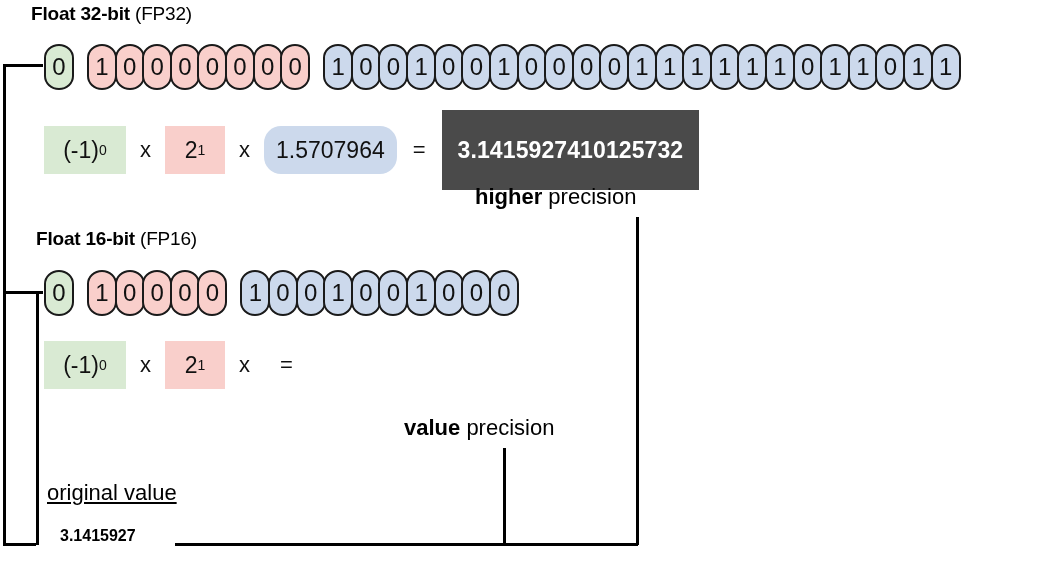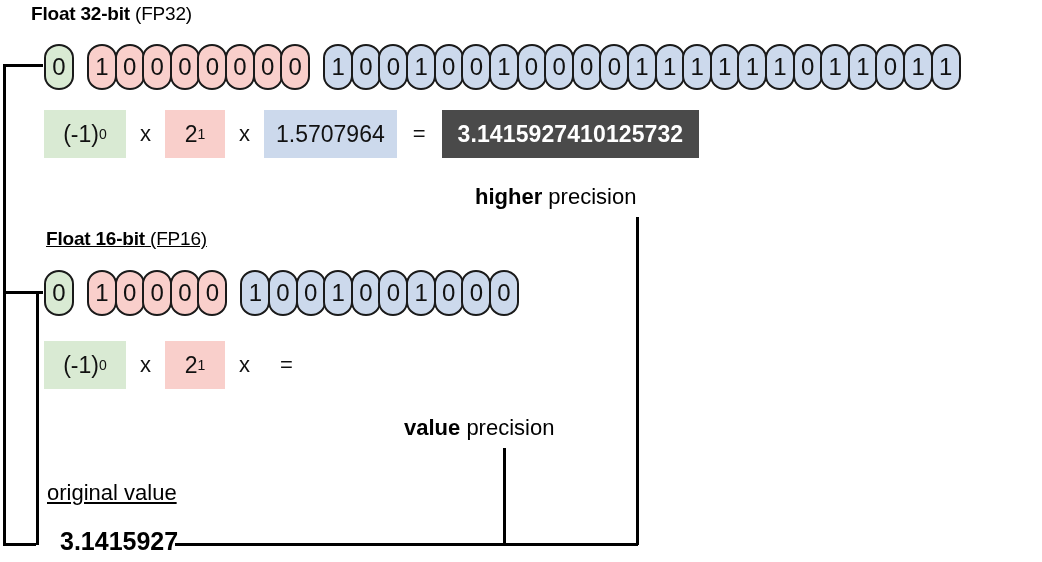--- a/index.html
+++ b/index.html
@@ -72,39 +72,39 @@
     align-items: center;
     justify-content: center;
     height: 48px;
     box-sizing: border-box;
     font-size: 23px;
     color: #111;
     white-space: nowrap;
   }
   .chip.sign-chip { background: #d9ead3; width: 82px; }
   .chip.exp-chip  { background: #f9cfcb; width: 60px; }
-  .chip.man-chip  { background: #ccd9ec; padding: 5px 12px; }
+  .chip.man-chip  { background: #ccd9ec; padding: 5px 12px; border-radius: 17px; }
   .chip sup { font-size: 14px; vertical-align: super; line-height: 0; }
   .op {
     padding: 0 14px;
     font-size: 22px;
     color: #111;
     font-weight: normal;
   }
   .op.eq { padding: 0 16px; }
   .result {
     background: #4a4a4a;
     color: #ffffff;
     font-weight: bold;
     font-size: 23px;
     height: 48px;
     display: flex;
     align-items: center;
     justify-content: center;
-    padding: 0 16px;
+    padding: 16px 16px;
     white-space: nowrap;
     letter-spacing: 0.1px;
   }
 
   
   .precision {
     position: absolute;
     font-size: 22px;
     white-space: nowrap;
   }
@@ -112,21 +112,21 @@
   .precision span { font-weight: normal; }
 
   
   .orig-label {
     position: absolute;
     font-size: 22px;
     white-space: nowrap;
   }
   .orig-value {
     position: absolute;
-    font-size: 25px;
+    font-size: 16px;
     font-weight: bold;
     white-space: nowrap;
   }
 
   
   .line { position: absolute; background: #000000; }
   .line.h { height: 2.6px; }
   .line.v { width: 2.6px; }
 </style>
 </head>
@@ -192,21 +192,21 @@
   <div class="op">x</div>
   <div class="chip man-chip">1.5707964</div>
   <div class="op eq">=</div>
   <div class="result">3.1415927410125732</div>
 </div>
 
 <div class="precision" style="left:475px; top:184px;">
   <b>higher</b><span> precision</span>
 </div>
 
-<div class="sect-title abs" style="left:46px; top:228px;text-decoration:underline;">
+<div class="sect-title abs" style="left:36px; top:228px;">
   <b>Float 16-bit</b><span> (FP16)</span>
 </div>
 
 <div class="bitrow" id="fp16-bitrow" style="left:44px; top:270px;">
   <div class="bitgroup" id="fp16-sign">
       <div class="bit sign">0</div>
     </div>
   <div class="gap-sign-exp"></div>
   <div class="bitgroup" id="fp16-exp">
       <div class="bit exp">1</div>

